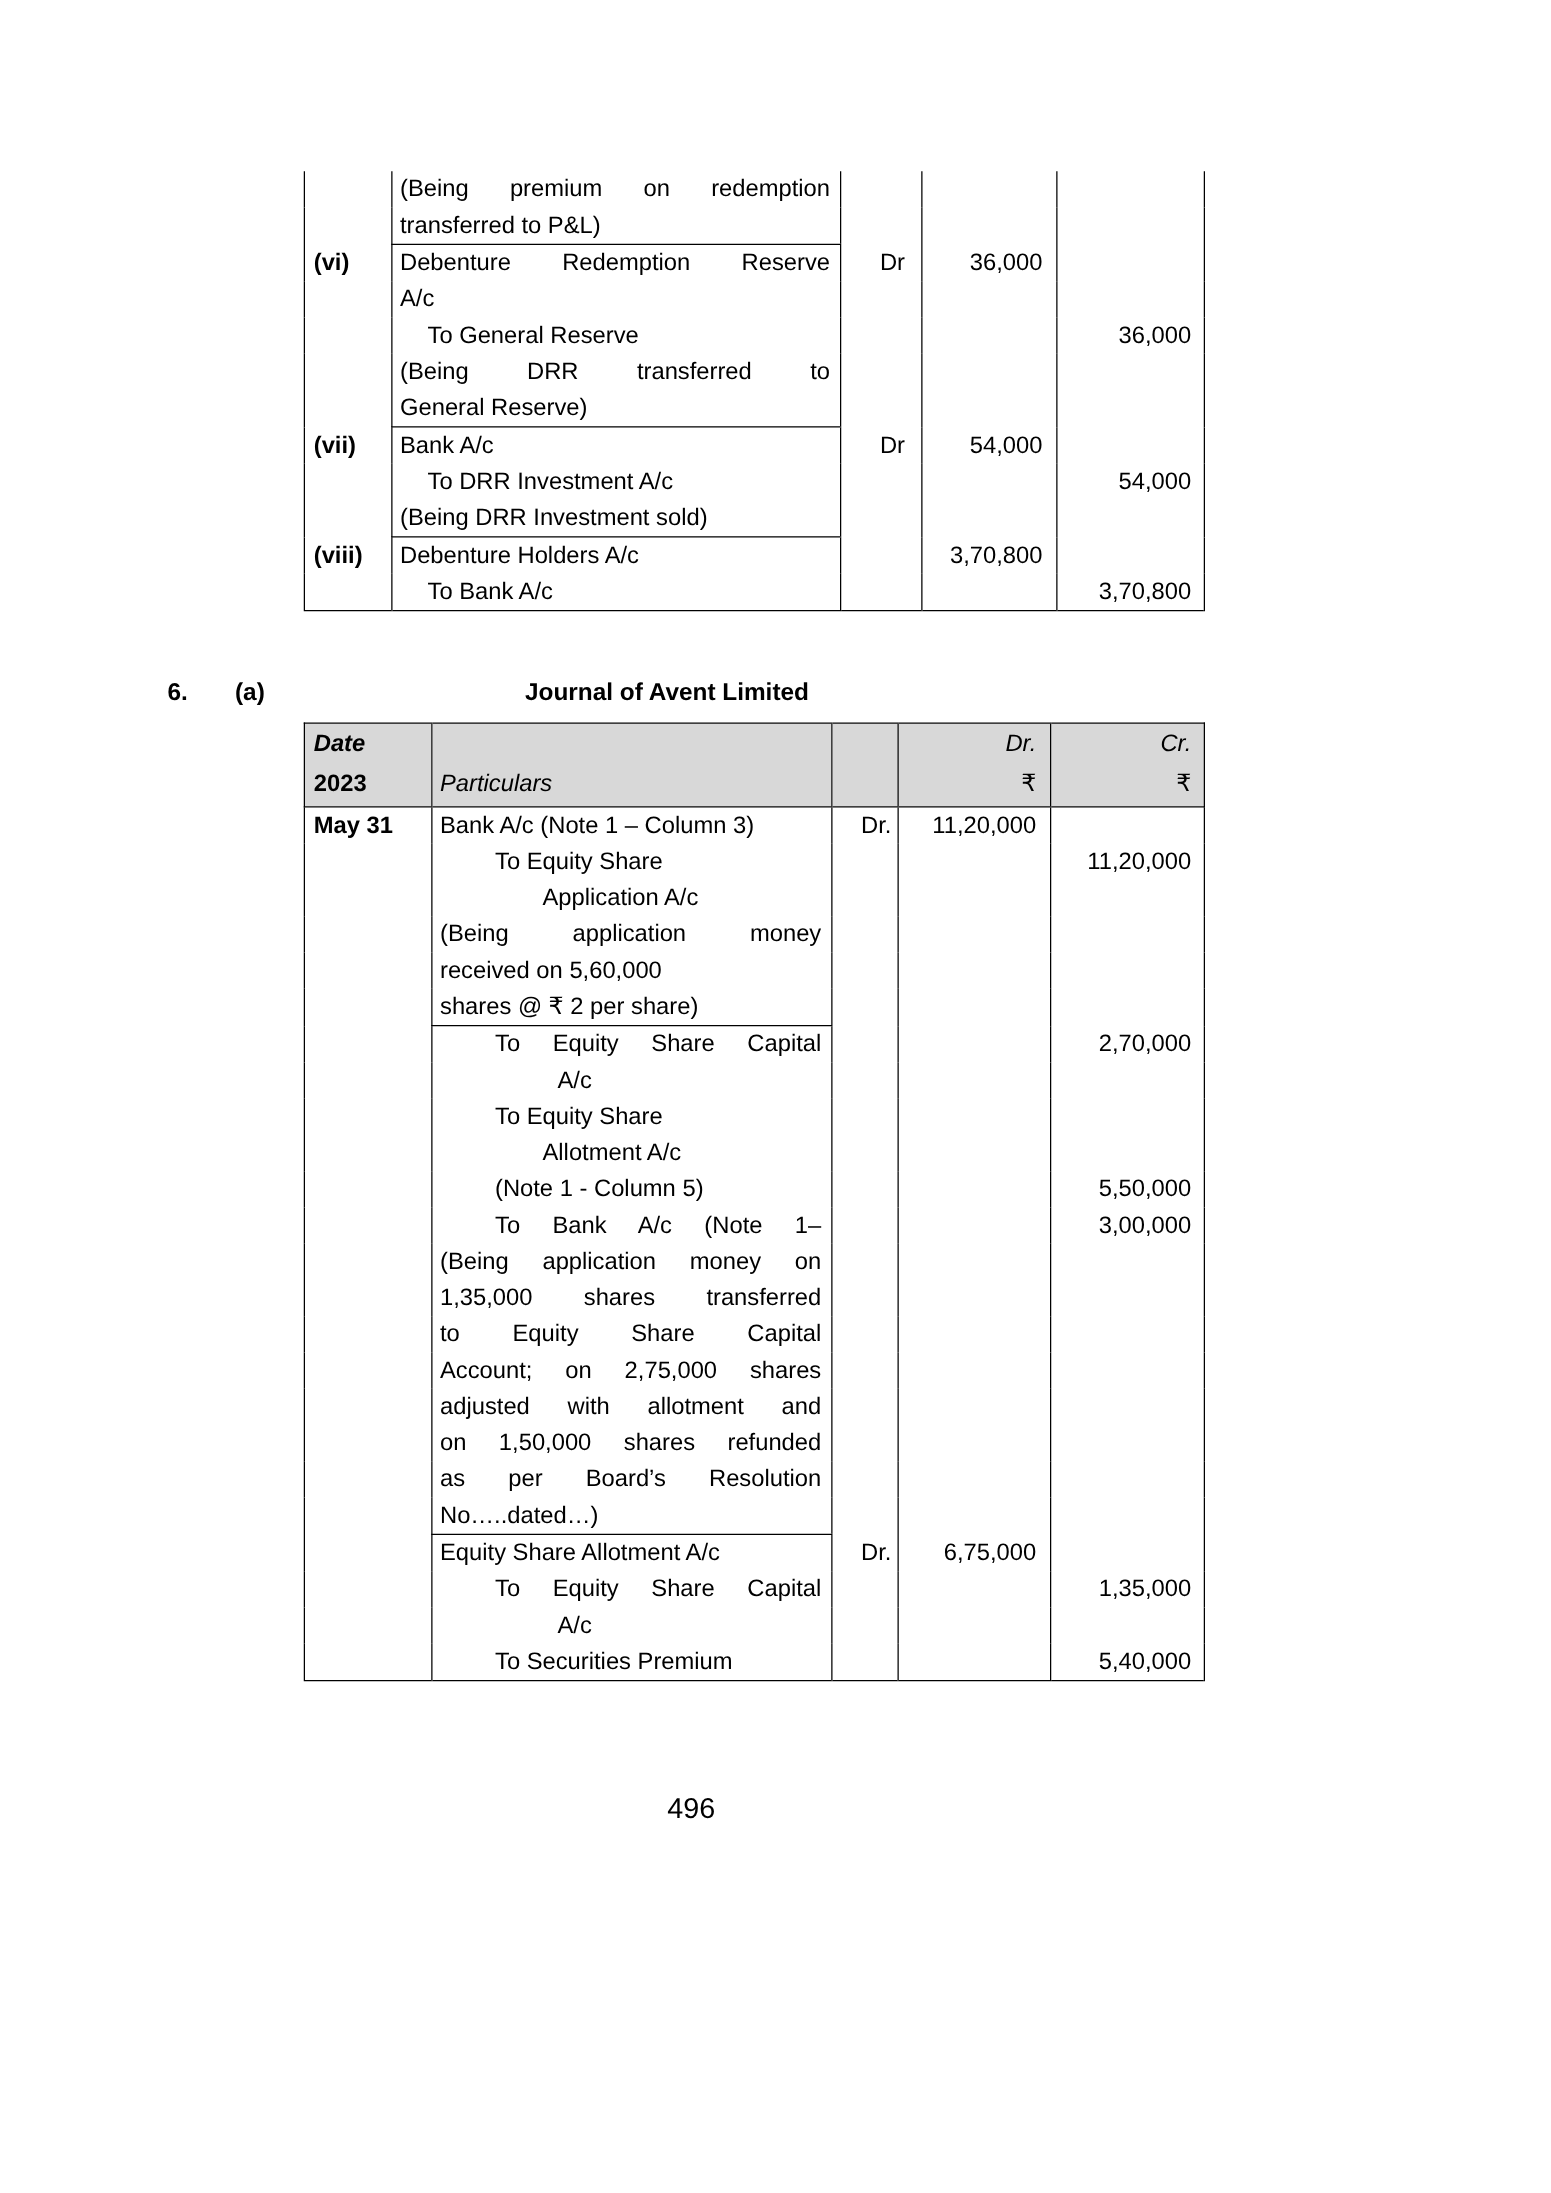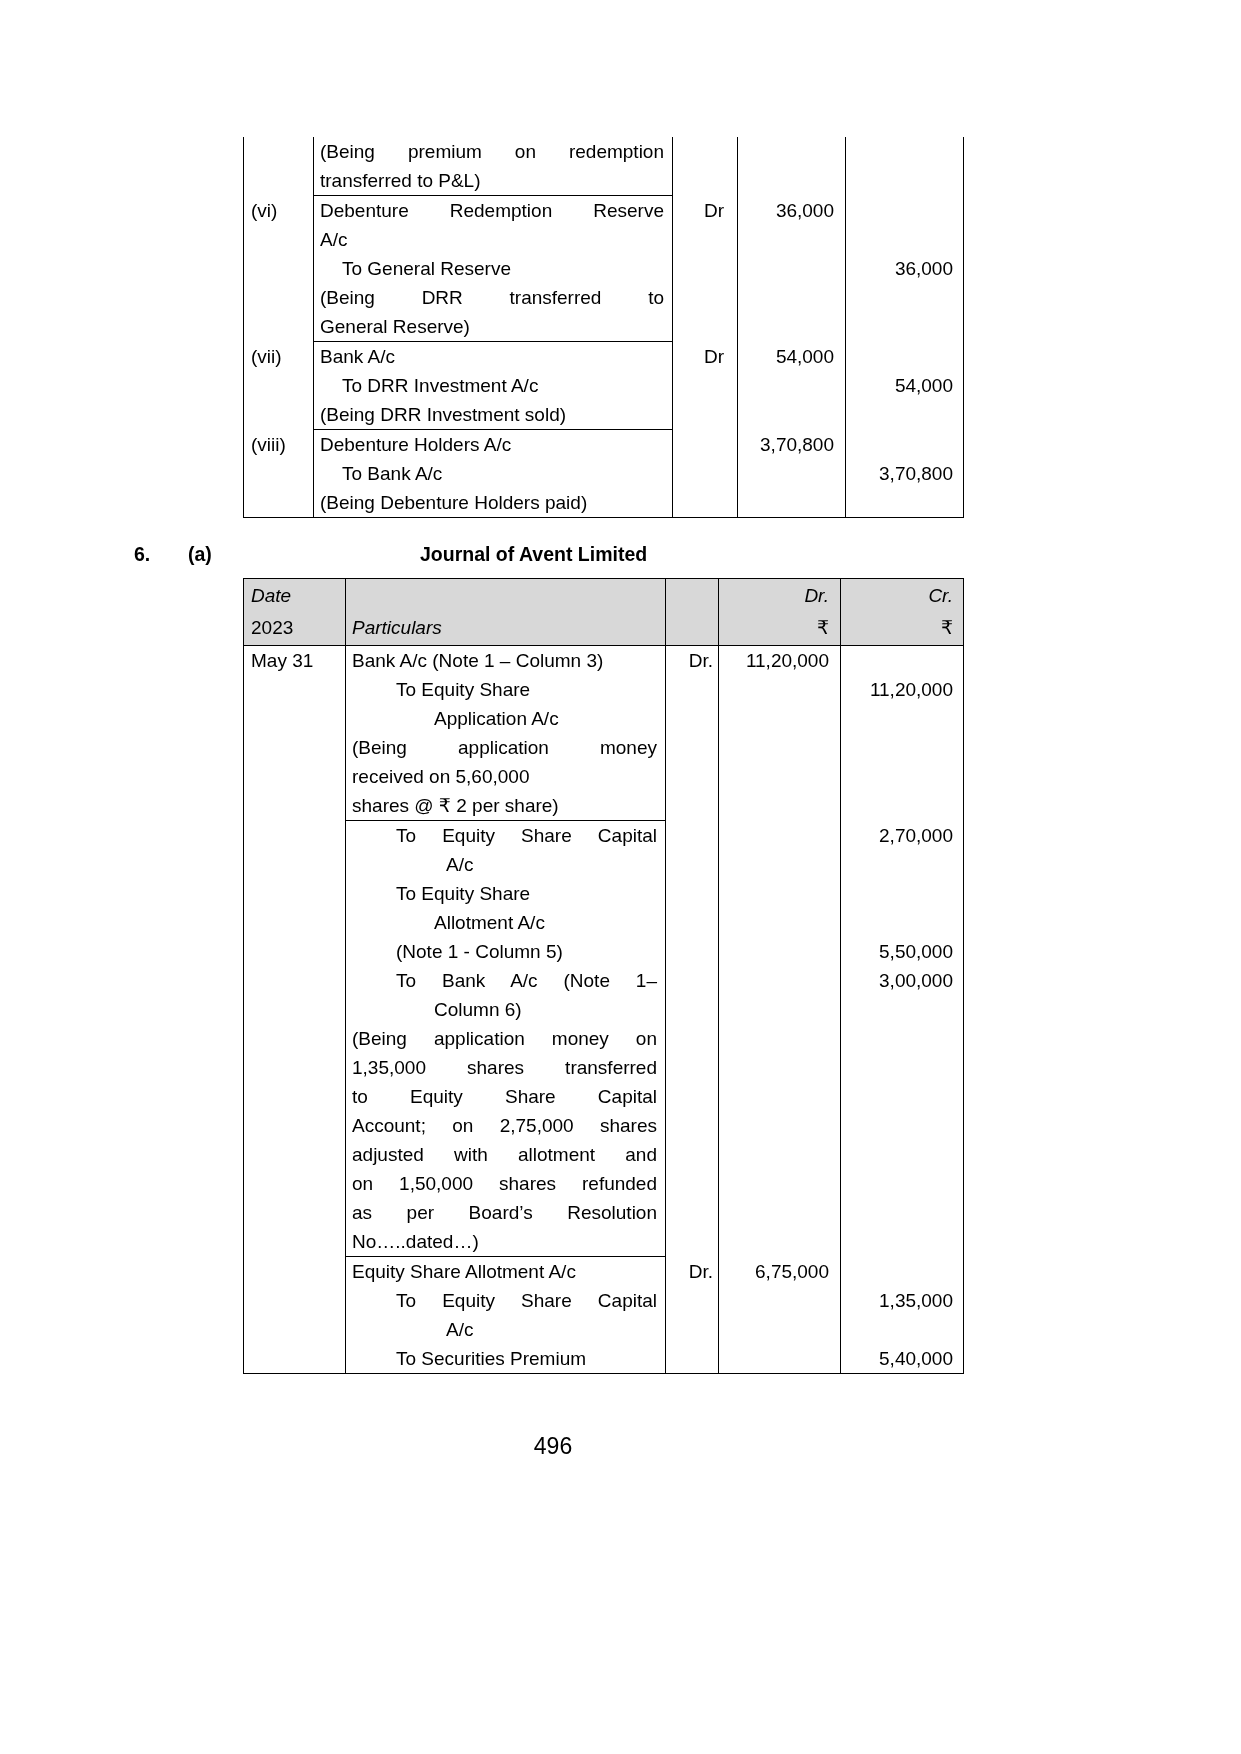--- a/index.html
+++ b/index.html
@@ -12,21 +12,21 @@
 
   table.jt{
     border-collapse:collapse;table-layout:fixed;
     position:absolute;width:720px;left:243px;
     font-size:19px;line-height:25px;
   }
   .t1{top:137px;border-bottom:1.5px solid #000;}
   .t2{top:578px;border-bottom:1.5px solid #000;}
 
   td,th{vertical-align:top;padding:2px 8px 2px 6px;overflow:hidden;}
-  .c0{border-left:1.5px solid #000;padding-left:7px;padding-right:2px;}
+  .c0{border-left:1.5px solid #000;padding-left:7px;padding-right:2px;font-weight:bold;}
   .c1{border-left:1.5px solid #000;}
   .c2{border-left:1.5px solid #000;text-align:center;padding-left:20px;padding-right:2px;}
   .c3{border-left:1.5px solid #000;text-align:right;padding-right:11px;}
   .c4{border-left:1.5px solid #000;border-right:1.5px solid #000;text-align:right;padding-right:10px;}
 
   
   .i{padding-left:28px;}   
   .t{padding-left:50px;}   
   .t2i{padding-left:88px;} 
   .t3{padding-left:100px;} 
@@ -142,27 +142,20 @@
           <td class="c2"></td>
           <td class="c3">3,70,800</td>
           <td class="c4"></td>
         </tr>
         <tr>
           <td class="c0"></td>
           <td class="c1 i">To Bank A/c</td>
           <td class="c2"></td>
           <td class="c3"></td>
           <td class="c4">3,70,800</td>
-        </tr>
-        <tr>
-          <td class="c0"></td>
-          <td class="c1">(Being Debenture Holders paid)</td>
-          <td class="c2"></td>
-          <td class="c3"></td>
-          <td class="c4"></td>
         </tr>
       </tbody>
   </table>
 
   <div class="heading">
     <span class="hq">6.</span>
     <span class="hp">(a)</span>
     <span class="ht">Journal of Avent Limited</span>
   </div>
 
@@ -275,27 +268,20 @@
         </tr>
         <tr>
           <td class="c0"></td>
           <td class="c1 t s">To Bank A/c (Note 1–</td>
           <td class="c2"></td>
           <td class="c3"></td>
           <td class="c4">3,00,000</td>
         </tr>
         <tr>
           <td class="c0"></td>
-          <td class="c1 t2i">Column 6)</td>
-          <td class="c2"></td>
-          <td class="c3"></td>
-          <td class="c4"></td>
-        </tr>
-        <tr>
-          <td class="c0"></td>
           <td class="c1 s">(Being application money on</td>
           <td class="c2"></td>
           <td class="c3"></td>
           <td class="c4"></td>
         </tr>
         <tr>
           <td class="c0"></td>
           <td class="c1 s">1,35,000 shares transferred</td>
           <td class="c2"></td>
           <td class="c3"></td>

